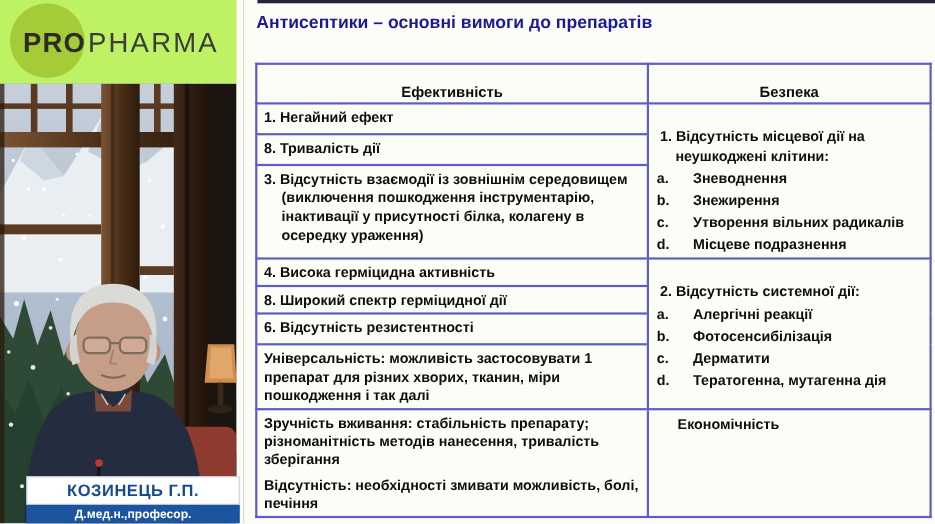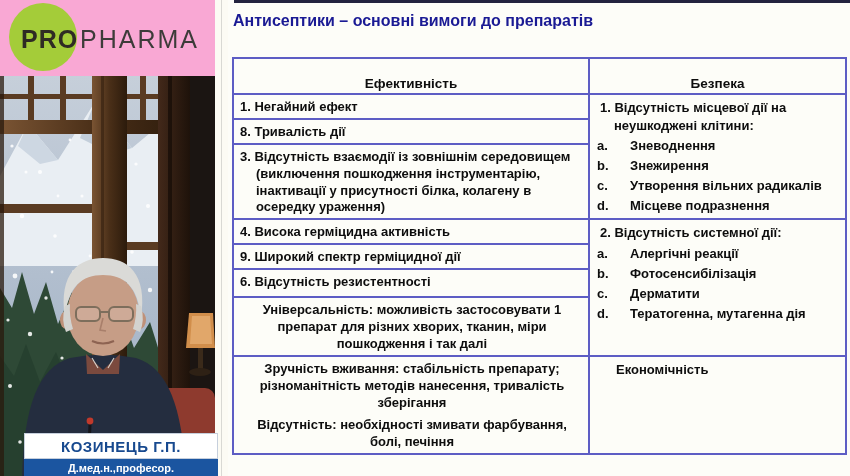--- a/index.html
+++ b/index.html
@@ -5,21 +5,21 @@
   * { margin:0; padding:0; box-sizing:border-box; }
   html,body { width:850px; height:476px; overflow:hidden; }
   body {
     background:#fcfbf4;
     font-family:"Liberation Sans","DejaVu Sans",sans-serif;
     position:relative;
   }
 
   
   .video-panel { position:absolute; left:0; top:0; width:215px; height:476px; background:#fff; }
-  .logo-header { position:relative; width:215px; height:96px; background:#f9a8d4; overflow:hidden; }
+  .logo-header { position:relative; width:215px; height:96px; background:#bef264; overflow:hidden; }
   .logo-circle {
     position:absolute; left:9px; top:3px; width:68px; height:68px;
     border-radius:50%; background:#a4cc39;
   }
   .logo-pro {
     position:absolute; left:21px; top:25px;
     font-size:25px; font-weight:800; font-style:normal;
     color:#2f2b24; letter-spacing:1px; z-index:2;
   }
   .logo-pharma {
@@ -62,23 +62,23 @@
     font-size:13px; font-weight:bold; color:#0d0d0d; line-height:1.3;
   }
   .req-table th { text-align:center; font-size:13.5px; padding-top:16px; }
   tr.rh-head { height:36px; }
   tr.rh-s  { height:16px; }
   tr.rh-s2 { height:28px; }
   tr.rh-m  { height:47px; }
   tr.rh-l  { height:74px;margin-top:41px; }
   tr.rh-xl { height:97px; }
   td.eff-cell { padding:4px 6px 2px 22px; text-indent:-16px; }
-  td.eff-cell-plain { padding:4px 4px 2px 6px; text-indent:0;text-align:center; }
+  td.eff-cell-plain { padding:4px 4px 2px 6px; text-indent:0; }
   td.eff-cell-plain p + p { margin-top:6px; }
-  td.safety-cell { padding:4px 4px 2px 4px; }
+  td.safety-cell { padding:20px 4px 2px 4px; }
   .safety-intro { padding-left:20px; text-indent:-14px; margin-bottom:2px; line-height:1.35; }
   .safety-item { display:flex; line-height:20px; }
   .safety-letter { flex:none; width:36px; padding-left:3px; }
   .safety-text { flex:1; }
   td.econ-cell { padding:5px 4px 2px 26px; }
 </style>
 </head>
 <body>
 
 <div class="video-panel">
@@ -266,31 +266,31 @@
           <span class="safety-letter">c.</span>
           <span class="safety-text">Дерматити</span>
         </div>
         <div class="safety-item">
           <span class="safety-letter">d.</span>
           <span class="safety-text">Тератогенна, мутагенна дія</span>
         </div>
       </td>
     </tr>
     <tr class="rh-s">
-      <td class="eff-cell">9. Широкий спектр герміцидної дії</td>
+      <td class="eff-cell">8. Широкий спектр герміцидної дії</td>
     </tr>
     <tr class="rh-s2">
       <td class="eff-cell">6. Відсутність резистентності</td>
     </tr>
     <tr class="rh-m">
       <td class="eff-cell-plain">Універсальність:  можливість застосовувати 1 препарат для різних хворих, тканин, міри пошкодження і так далі</td>
     </tr>
 
     <tr class="rh-xl">
       <td class="eff-cell-plain">
         <p>Зручність вживання:  стабільність препарату; різноманітність  методів нанесення, тривалість зберігання</p>
-        <p>Відсутність:  необхідності змивати фарбування, болі, печіння</p>
+        <p>Відсутність:  необхідності змивати можливість, болі, печіння</p>
       </td>
       <td class="econ-cell">Економічність</td>
     </tr>
   </tbody>
     </table>
 </div>
 
 </body></html>

